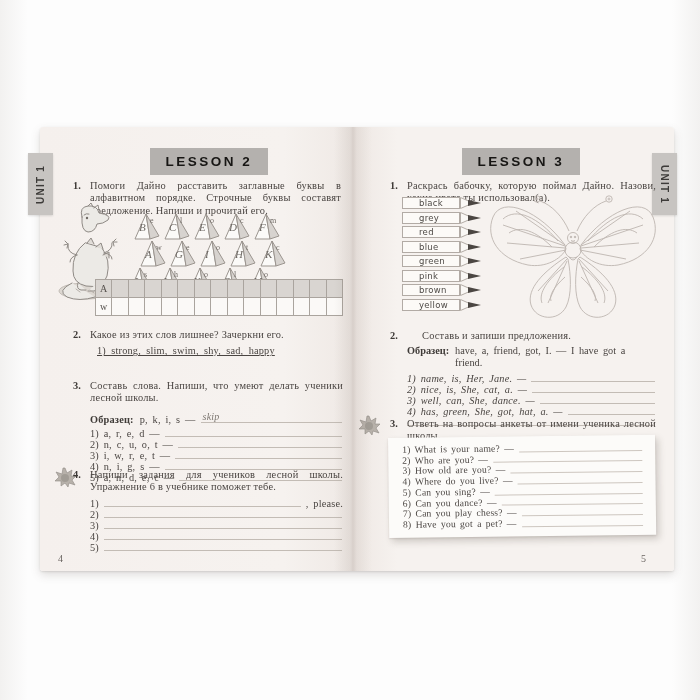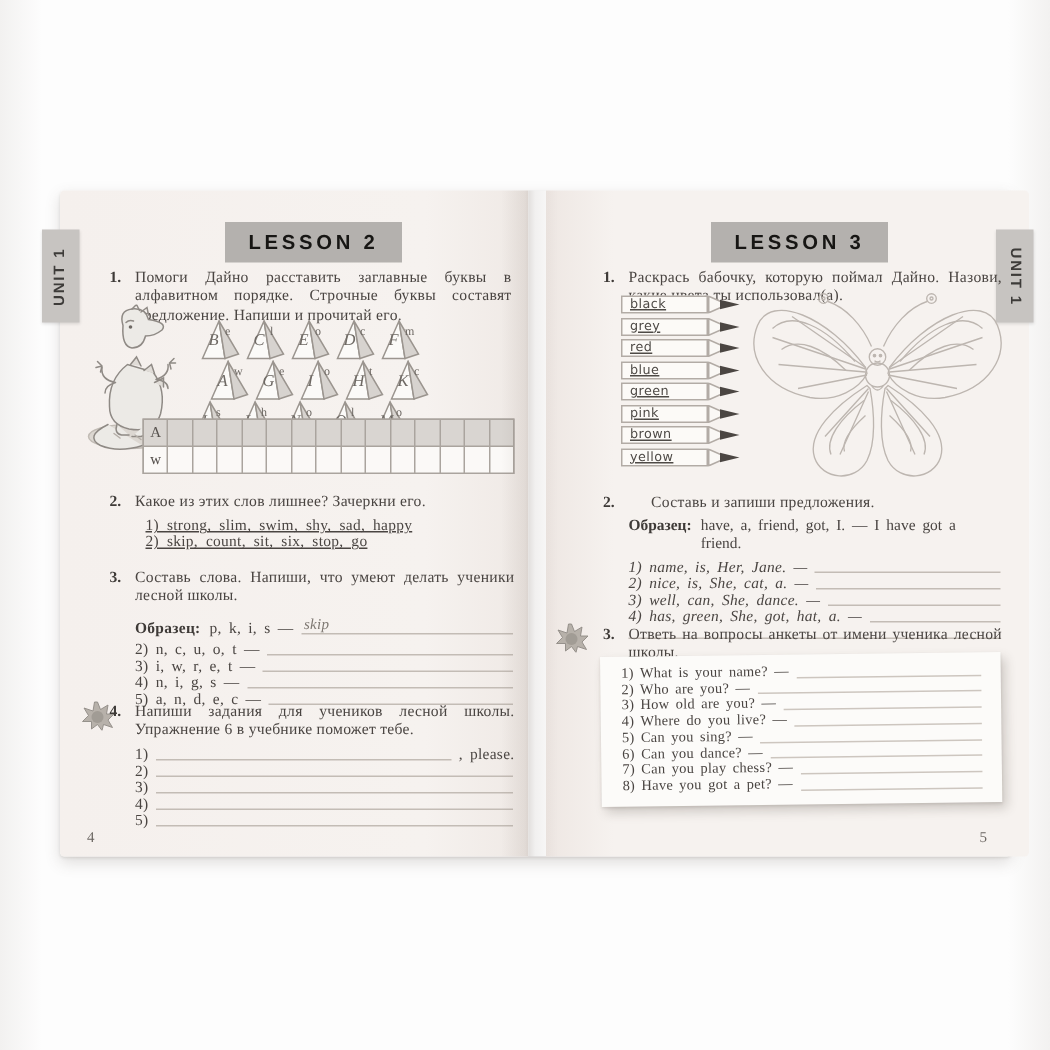--- a/index.html
+++ b/index.html
@@ -5,21 +5,21 @@
   html,body{margin:0;padding:0;}
   body{
     width:700px;height:700px;position:relative;overflow:hidden;
     background:linear-gradient(90deg,#f2f1f0 0%,#fdfdfd 4%,#fdfdfd 96%,#f2f1f0 100%);
     font-family:"Liberation Serif",serif;color:#4a4542;
   }
   .book{position:absolute;left:40px;top:127px;width:634px;height:444px;
     box-shadow:0 4px 10px rgba(90,80,70,.18),0 1px 2px rgba(90,80,70,.15);border-radius:3px;}
   .page{position:absolute;top:0;height:444px;}
   .pageL{left:0;width:312px;background:linear-gradient(90deg,#f5f0ed 0%,#f6f2ef 78%,#efe9e5 100%);border-radius:3px 0 0 3px;}
-  .pageR{left:324px;width:322px;background:linear-gradient(90deg,#eee7e3 0%,#f6f2ef 14%,#f6f2ef 100%);border-radius:0 3px 3px 0;}
+  .pageR{left:312px;width:322px;background:linear-gradient(90deg,#eee7e3 0%,#f6f2ef 14%,#f6f2ef 100%);border-radius:0 3px 3px 0;}
   .gutter{position:absolute;left:294px;top:0;width:38px;height:444px;z-index:6;pointer-events:none;
     background:linear-gradient(90deg,rgba(105,90,80,0) 0%,rgba(105,90,80,.10) 42%,rgba(105,90,80,.17) 50%,rgba(105,90,80,.08) 60%,rgba(105,90,80,0) 100%);}
   .tab{position:absolute;width:25px;height:62px;background:#c7c4c1;display:flex;align-items:center;justify-content:center;box-shadow:0 1px 2px rgba(0,0,0,.12);}
   .tab span{font:bold 10px "Liberation Sans",sans-serif;letter-spacing:1.2px;color:#3d3b39;white-space:nowrap;}
   .tabL{left:-12px;top:26px;}.tabL span{transform:rotate(-90deg);}
   .tabR{left:300px;top:26px;}.tabR span{transform:rotate(90deg);}
   .lesson{position:absolute;left:110px;top:21px;width:118px;height:27px;background:#b4b1ae;
     display:flex;align-items:center;justify-content:center;
     font:bold 13.5px "Liberation Sans",sans-serif;letter-spacing:2.5px;color:#171614;}
   .exhead{display:flex;font-size:10.4px;line-height:12.3px;}
@@ -43,21 +43,21 @@
   .item{font-size:10.3px;line-height:11px;letter-spacing:.2px;word-spacing:2.5px;}
   .wrow{display:flex;align-items:flex-end;font-size:10.3px;line-height:11px;letter-spacing:.2px;word-spacing:2px;}
   .rule{flex:1;border-bottom:1px solid #c3bcb5;margin:0 1px 2px 5px;min-width:10px;display:flex;align-items:flex-end;}
   .samp{font-weight:bold;color:#3e3a37;margin-right:6px;}
   .hand{font:italic 10px "Liberation Serif",serif;color:#7e7872;padding:0 4px 0 2px;}
   .suffix{margin-left:4px;}
   .pagenum{position:absolute;font-size:10px;color:#6b6662;}
   
   .pencil{display:flex;align-items:center;height:12px;margin-bottom:2.5px;}
   .pbody{box-sizing:border-box;width:58px;height:12px;border:1px solid #b2aba5;background:#fcfaf7;
-    font:8.5px "DejaVu Sans",sans-serif;color:#4e4a46;display:flex;align-items:center;padding-left:5px;letter-spacing:.3px;text-decoration:underline;}
+    font:8.5px "DejaVu Sans",sans-serif;color:#4e4a46;display:flex;align-items:center;padding-left:16px;letter-spacing:.3px;}
   .ptip{width:22px;height:12px;}
   
   .card{position:absolute;left:36px;top:311px;width:267px;height:100px;background:#fcfbf9;
     box-shadow:3px 4px 7px rgba(70,60,52,.22),0 1px 2px rgba(70,60,52,.14);
     transform:rotate(-.7deg);transform-origin:left top;padding:7px 12px 0 14px;box-sizing:border-box;z-index:4;}
   .card .wrow{font-size:9.6px;line-height:10.7px;word-spacing:1.6px;}
   .card .rule{border-bottom-color:#cdc6bf;}
   .sampler{display:flex;font-size:10.3px;line-height:12px;margin:3px 0 4px 17px;word-spacing:2px;}
   .samptext{display:inline-block;width:204px;}
 </style>
@@ -262,37 +262,40 @@
         <div class="wc"></div>
     </div>
 
     <div class="abs" style="left:33px;top:202px;width:270px;">
       <div class="exhead">
           <span class="exnum">2.</span>
           <span class="extext">Какое из этих слов лишнее? Зачеркни его.</span>
         </div>
       <div class="items" style="margin-top:4px;">
         <div class="item">1) strong, slim, swim, shy, sad, happy</div>
-        <div class="item">2) skip, count, sit, six, stop, go</div>
       </div>
     </div>
 
     <div class="abs" style="left:33px;top:253px;width:270px;">
       <div class="exhead">
           <span class="exnum">3.</span>
           <span class="extext">Составь слова. Напиши, что умеют делать ученики лесной школы.</span>
         </div>
       <div class="wrow" style="margin:6px 0 3px 17px;">
         <b class="samp">Образец:</b>
         <span>p, k, i, s —</span>
         <i class="rule">
             <span class="hand">skip</span>
           </i>
       </div>
       <div style="margin-left:17px;">
+        <div class="wrow">
+            <span>1) a, r, e, d —</span>
+            <i class="rule"></i>
+          </div>
         <div class="wrow">
             <span>2) n, c, u, o, t —</span>
             <i class="rule"></i>
           </div>
         <div class="wrow">
             <span>3) i, w, r, e, t —</span>
             <i class="rule"></i>
           </div>
         <div class="wrow">
             <span>4) n, i, g, s —</span>

